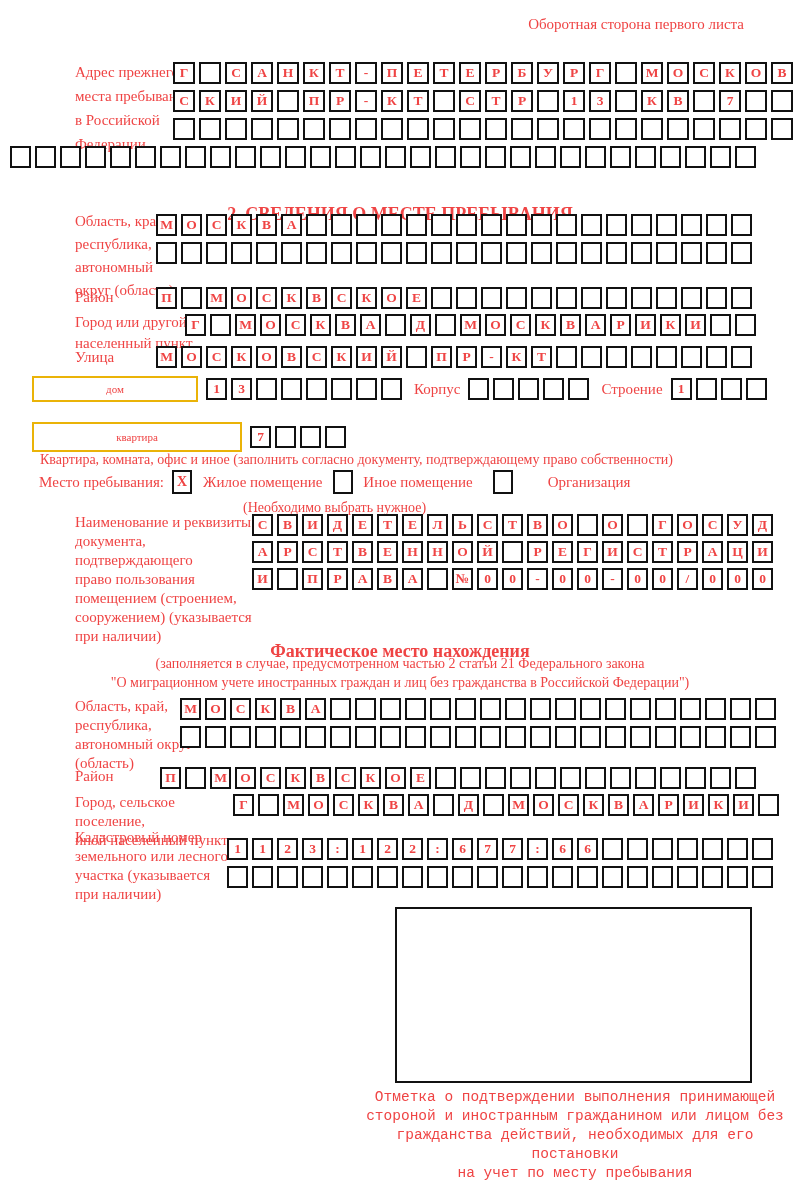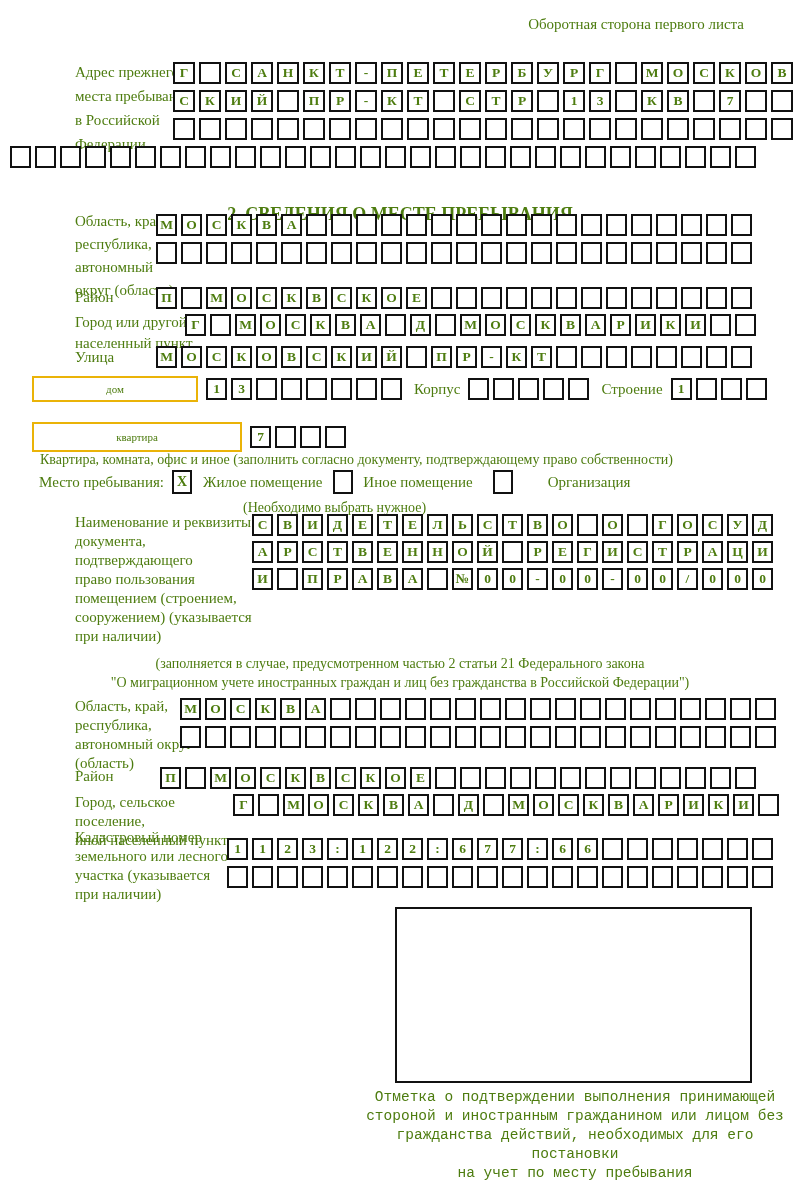--- a/index.html
+++ b/index.html
@@ -1,16 +1,16 @@
 <!DOCTYPE html>
 <html><head>
 <meta charset="utf-8">
 <style>
   html,body{margin:0;padding:0;background:#fff;}
-  #page{position:relative;width:800px;height:1180px;background:#fff;color:#4d7c0f;
+  #page{position:relative;width:800px;height:1180px;background:#fff;color:#ef4444;
         font-family:"Liberation Serif",serif;overflow:hidden;}
   .abs{position:absolute;}
   .label{font-size:15px;line-height:23px;white-space:pre-line;}
   .label-sm{font-size:15px;line-height:19px;white-space:pre-line;}
   .caption{font-size:14px;white-space:pre-line;}
   .center{left:0;width:800px;text-align:center;}
   .title{font-size:18px;font-weight:bold;margin-top:13px;}
   .cells{display:flex;gap:4px;}
   .cell{width:21px;height:22px;border:2px solid #111;box-sizing:border-box;
         display:flex;align-items:center;justify-content:center;
@@ -409,20 +409,21 @@
       <span class="cell">0</span>
       <span class="cell">-</span>
       <span class="cell">0</span>
       <span class="cell">0</span>
       <span class="cell">/</span>
       <span class="cell">0</span>
       <span class="cell">0</span>
       <span class="cell">0</span>
     </div>
 
+  <div class="abs title center" style="top:628px;">Фактическое место нахождения</div>
   <div class="abs caption center" style="top:656px;">(заполняется в случае, предусмотренном частью 2 статьи 21 Федерального закона</div>
   <div class="abs caption center" style="top:675px;">"О миграционном учете иностранных граждан и лиц без гражданства в Российской Федерации")</div>
 
   <div class="abs label-sm" style="left:75px;top:697px;width:150px;">Область, край,
 республика,
 автономный округ
 (область)</div>
   <div class="abs cells" style="left:180px;top:698px;">
       <span class="cell">М</span>
       <span class="cell">О</span>

